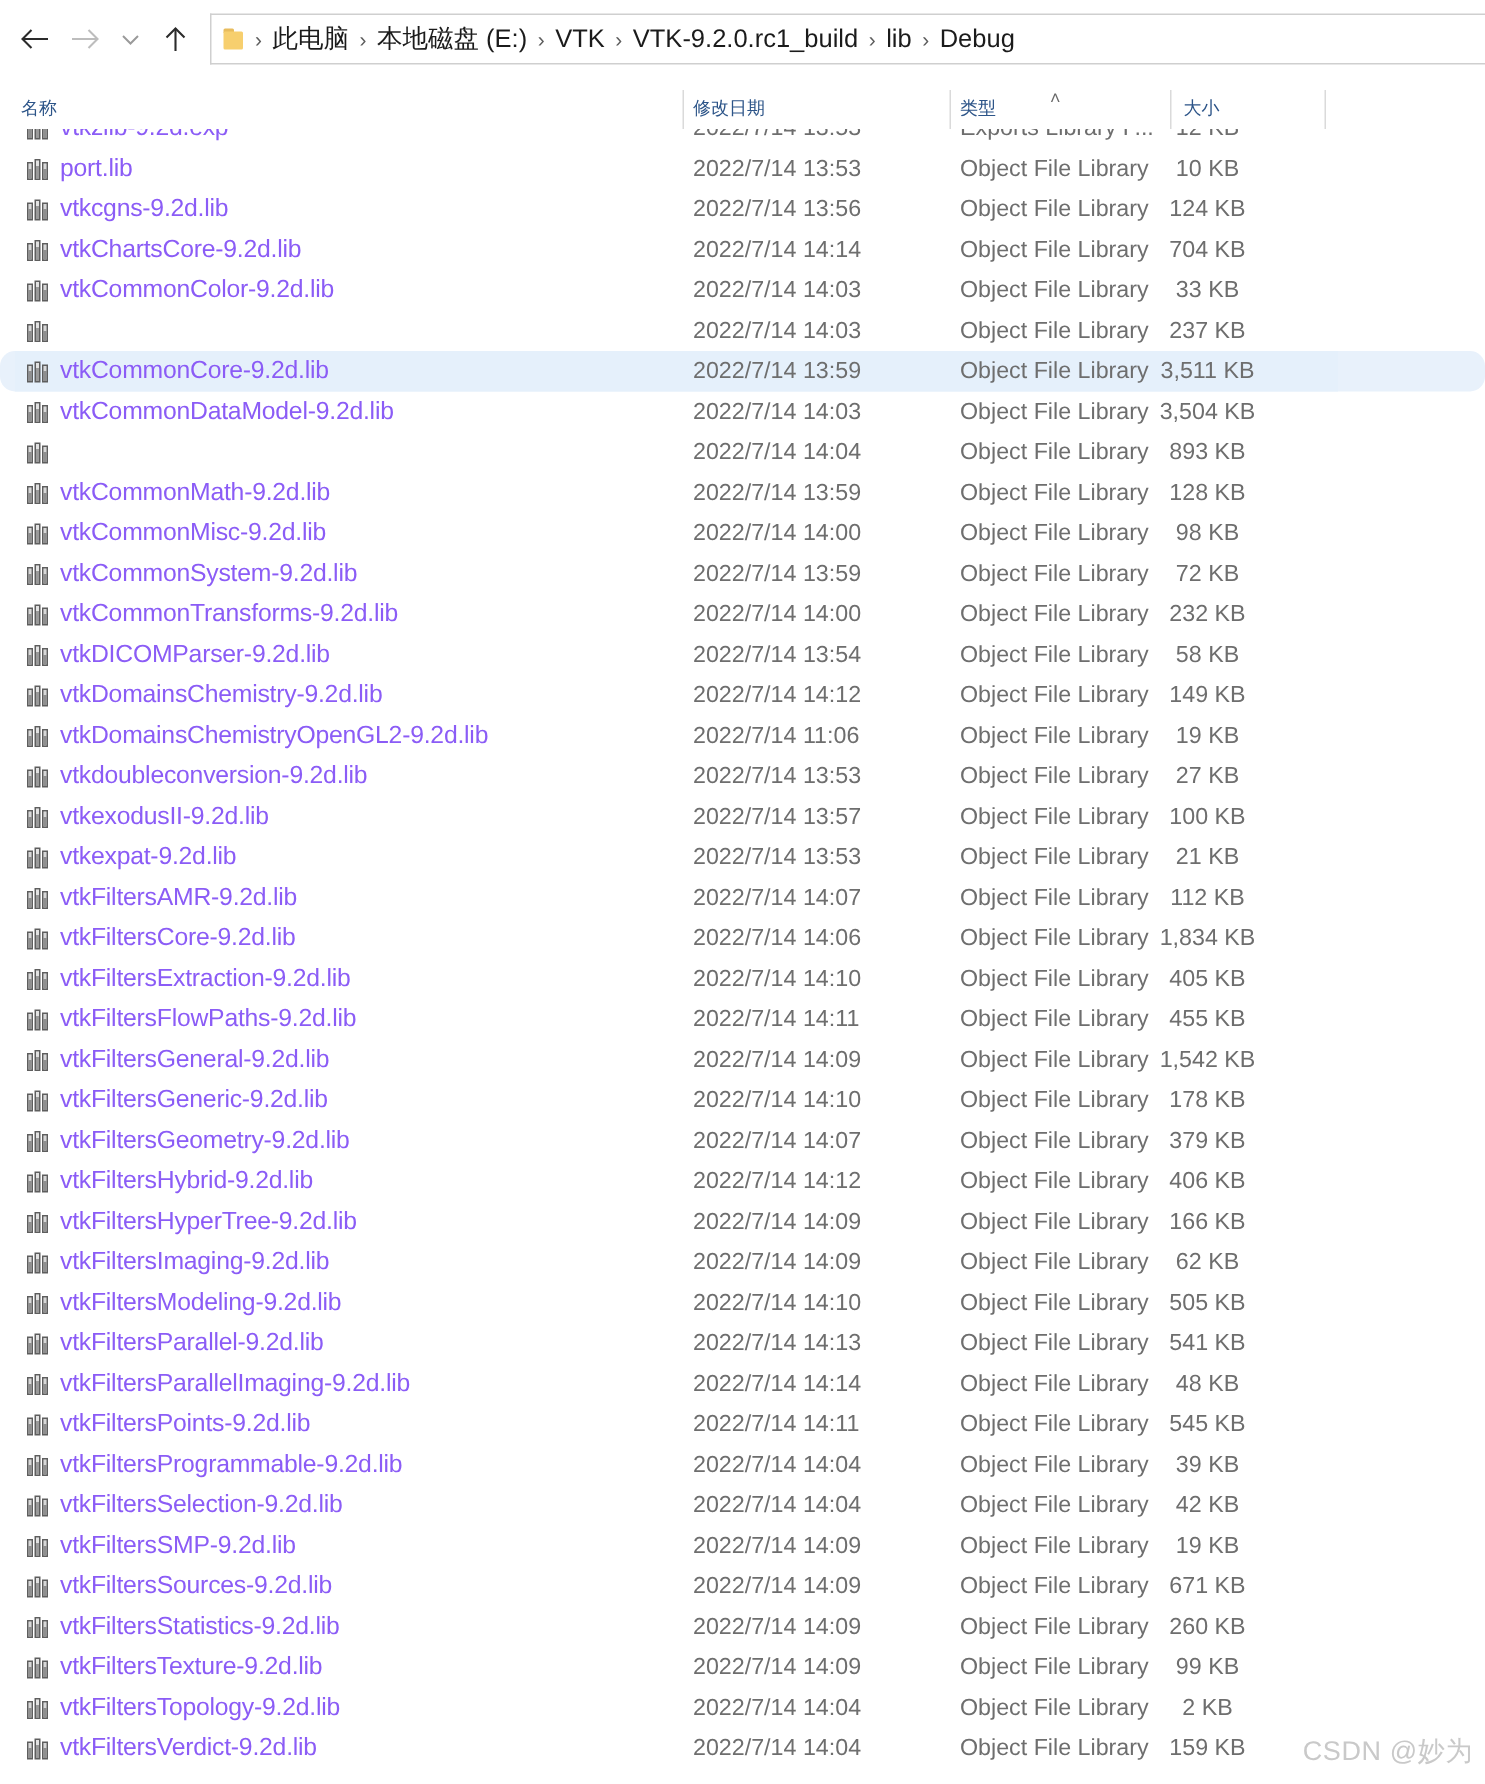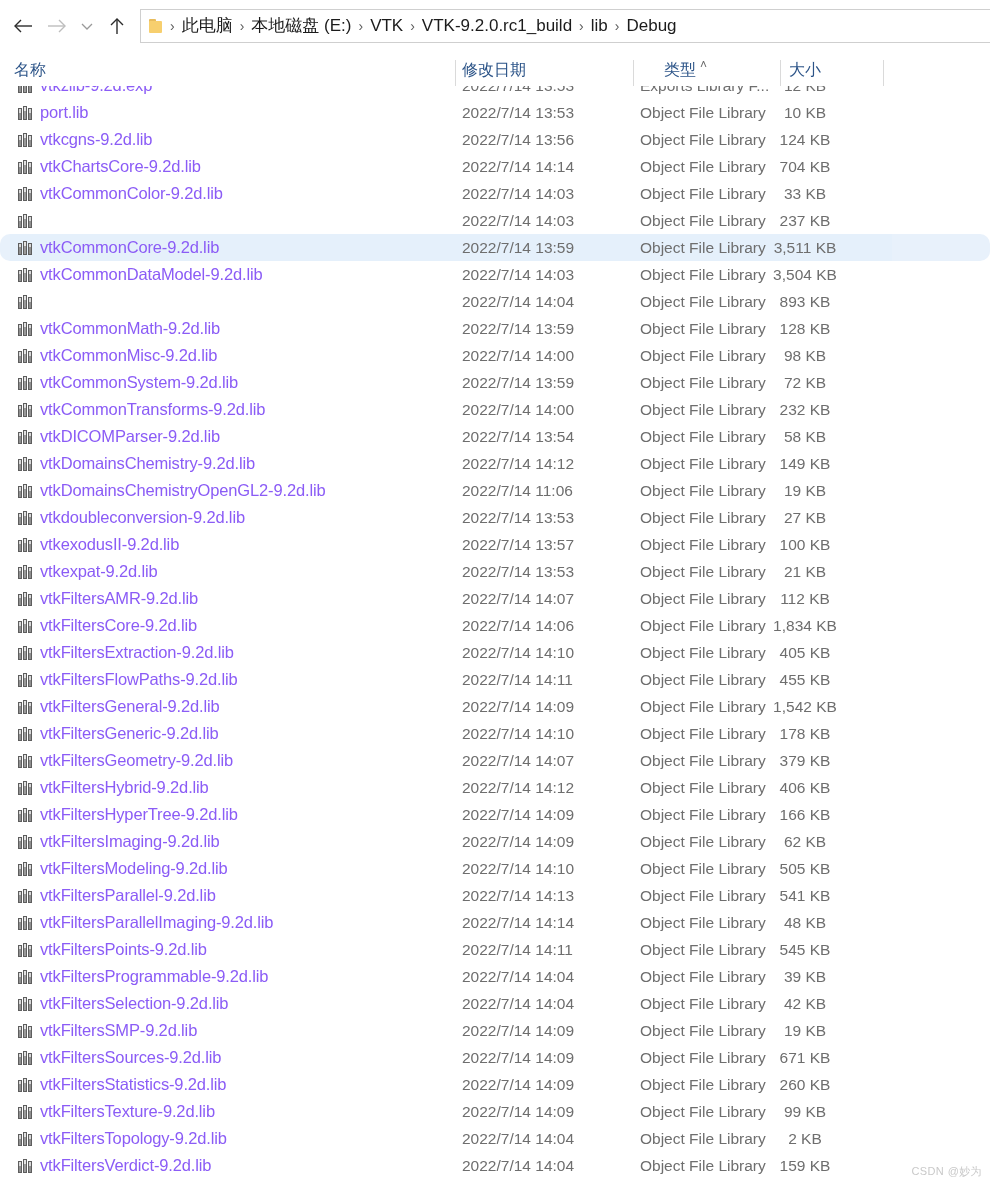--- a/index.html
+++ b/index.html
@@ -92,29 +92,29 @@
 
   
   .colheader {
     position: relative;
     height: 34px;
     display: flex;
     align-items: flex-end;
     background: #ffffff;
   }
   .ch {
-    font-size: 16px;
+    font-size: 12px;
     color: #2c5488;
     position: absolute;
     bottom: 5px;
     white-space: nowrap;
   }
   .ch-name  { left: 14px; }
   .ch-date  { left: 462px; }
-  .ch-type  { left: 664px; }
+  .ch-type  { left: 640px; }
   .ch-size  { left: 789px; }
   .ch-sep {
     position: absolute;
     top: 8px;
     height: 26px;
     width: 1px;
     background: #dadada;
   }
   .sort-caret {
     position: absolute;
@@ -195,21 +195,21 @@
   }
 
   
   .filelist-inner { position: relative; margin-top: -14px; }
 
   
   .watermark {
     position: absolute;
     right: 8px;
     bottom: 10px;
-    font-size: 11px;
+    font-size: 18px;
     color: #c9c9c9;
     letter-spacing: 0.4px;
     z-index: 5;
     user-select: none;
   }
 </style>
 </head>
 <body>
 
 <div class="navbar">

